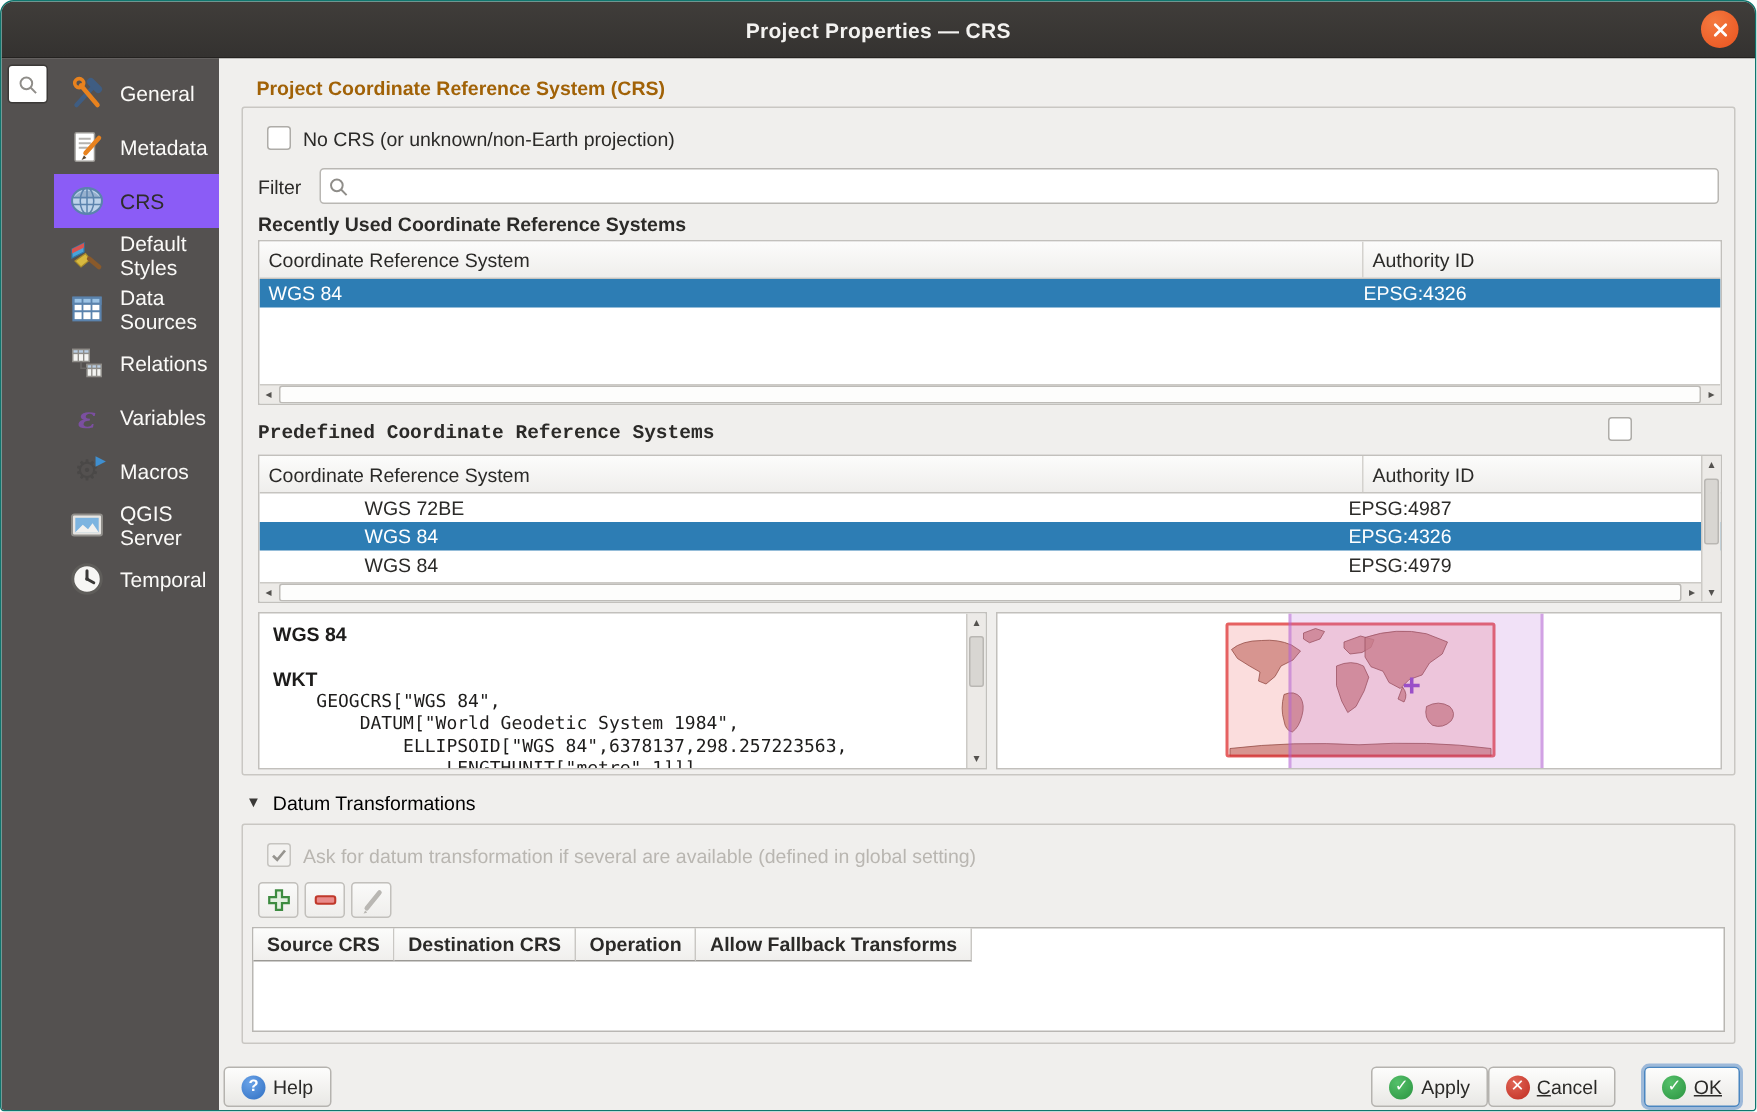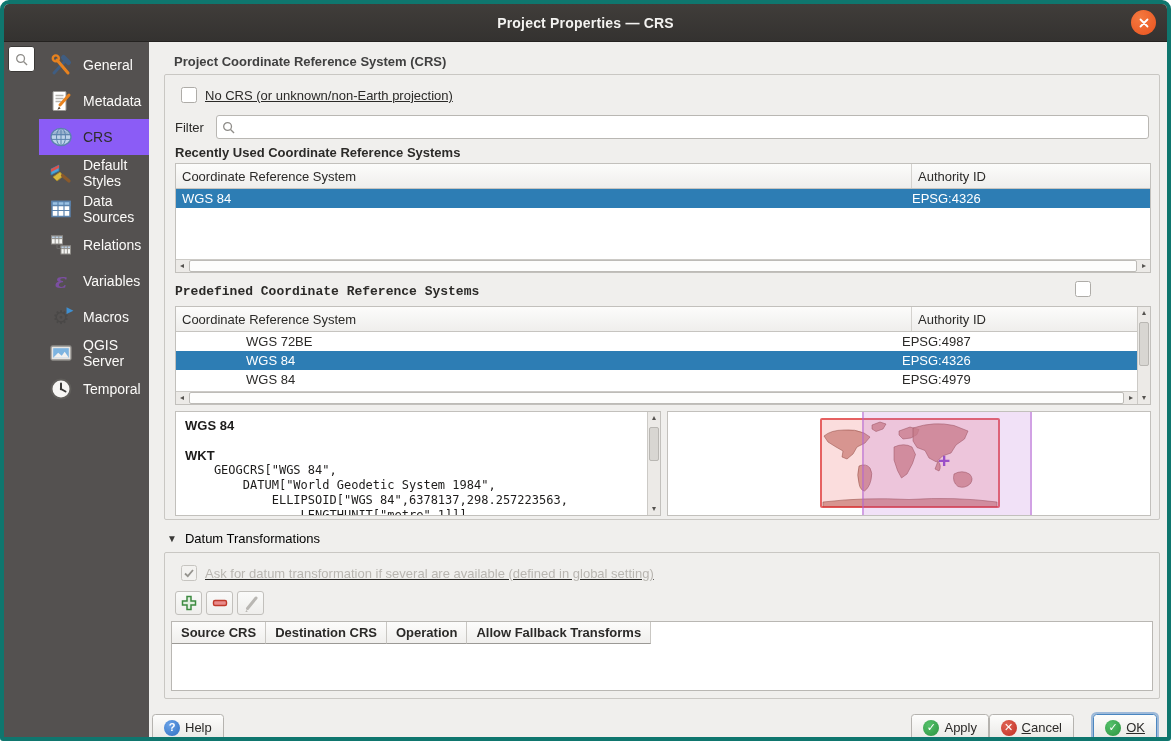--- a/index.html
+++ b/index.html
@@ -1,18 +1,18 @@
 <!DOCTYPE html>
 <html><head>
 <meta charset="utf-8">
 <style>
   html,body{margin:0;padding:0;background:#ffffff;}
   body{font-family:"Liberation Sans","DejaVu Sans",sans-serif;-webkit-font-smoothing:antialiased;}
   .window{position:relative;width:1171px;height:741px;box-sizing:border-box;
-          background:#f0efed;border:4px solid #0f766e;border-radius:9px 9px 3px 3px;overflow:hidden;}
+          background:#f0efed;border:1px solid #0f766e;border-radius:9px 9px 3px 3px;overflow:hidden;}
 
   
   .titlebar{height:37px;background:linear-gradient(#403d3a,#343230);border-bottom:1px solid #242220;
             display:flex;align-items:center;justify-content:center;position:relative;}
   .titlebar .title{color:#f3f2f0;font-size:14px;font-weight:bold;letter-spacing:.2px;}
   .close-btn{position:absolute;right:11px;top:6px;width:25px;height:25px;border-radius:50%;
              background:radial-gradient(circle at 35% 30%,#f4793f,#e9531f);display:flex;align-items:center;justify-content:center;cursor:pointer;}
 
   
   .wbody{display:flex;height:702px;}
@@ -22,26 +22,26 @@
   .sb-nav{margin-top:5px;}
   .sb-item{height:36px;display:flex;align-items:center;gap:9px;padding-left:9px;color:#fbfaf8;font-size:14px;cursor:pointer;}
   .sb-item.selected{background:#8b5cf6;color:#2e2d2b;}
   .sb-ico{width:26px;height:26px;flex:none;display:flex;align-items:center;justify-content:center;position:relative;}
   .eps{font-family:"DejaVu Serif",serif;font-style:italic;font-weight:bold;font-size:20px;color:#7b4fa0;line-height:1;}
   .gear{font-size:19px;color:#4a4847;line-height:1;position:relative;}
   .gear .play{position:absolute;right:-4px;top:-2px;font-size:9px;color:#3f8fd0;}
 
   
   .content{position:relative;flex:1;background:#f0efed;overflow:hidden;}
-  .page-heading{position:absolute;left:25px;top:12px;font-size:13px;font-weight:bold;color:#404040;}
+  .page-heading{position:absolute;left:25px;top:12px;font-size:13px;font-weight:bold;color:#a16207;}
   .groupbox{position:absolute;border:1px solid #c9c7c3;border-radius:2px;box-sizing:border-box;}
   .gb-crs{left:15px;top:32px;width:996px;height:446px;}
   .gb-datum{left:15px;top:510px;width:996px;height:147px;}
 
-  .check-row{display:flex;align-items:center;gap:8px;font-size:13px;color:#2b2a28;text-decoration:underline;}
+  .check-row{display:flex;align-items:center;gap:8px;font-size:13px;color:#2b2a28;}
   .cb{width:16px;height:16px;background:#fff;border:1px solid #aeaca8;border-radius:2.5px;box-sizing:border-box;
       flex:none;display:flex;align-items:center;justify-content:center;}
   .cb.dis{background:#f3f2f0;border-color:#c6c4c0;}
   .txt-dis{color:#b9b6b1;}
 
   .no-crs{position:absolute;left:16px;top:12px;}
   .filter-row{position:absolute;left:10px;top:40px;right:10px;display:flex;align-items:center;}
   .filter-label{font-size:13px;color:#2b2a28;width:41px;flex:none;}
   .search-input{flex:1;height:24px;background:#fff;border:1px solid #b9b7b3;border-radius:3px;
                 display:flex;align-items:center;padding:0 5px;box-sizing:border-box;}

